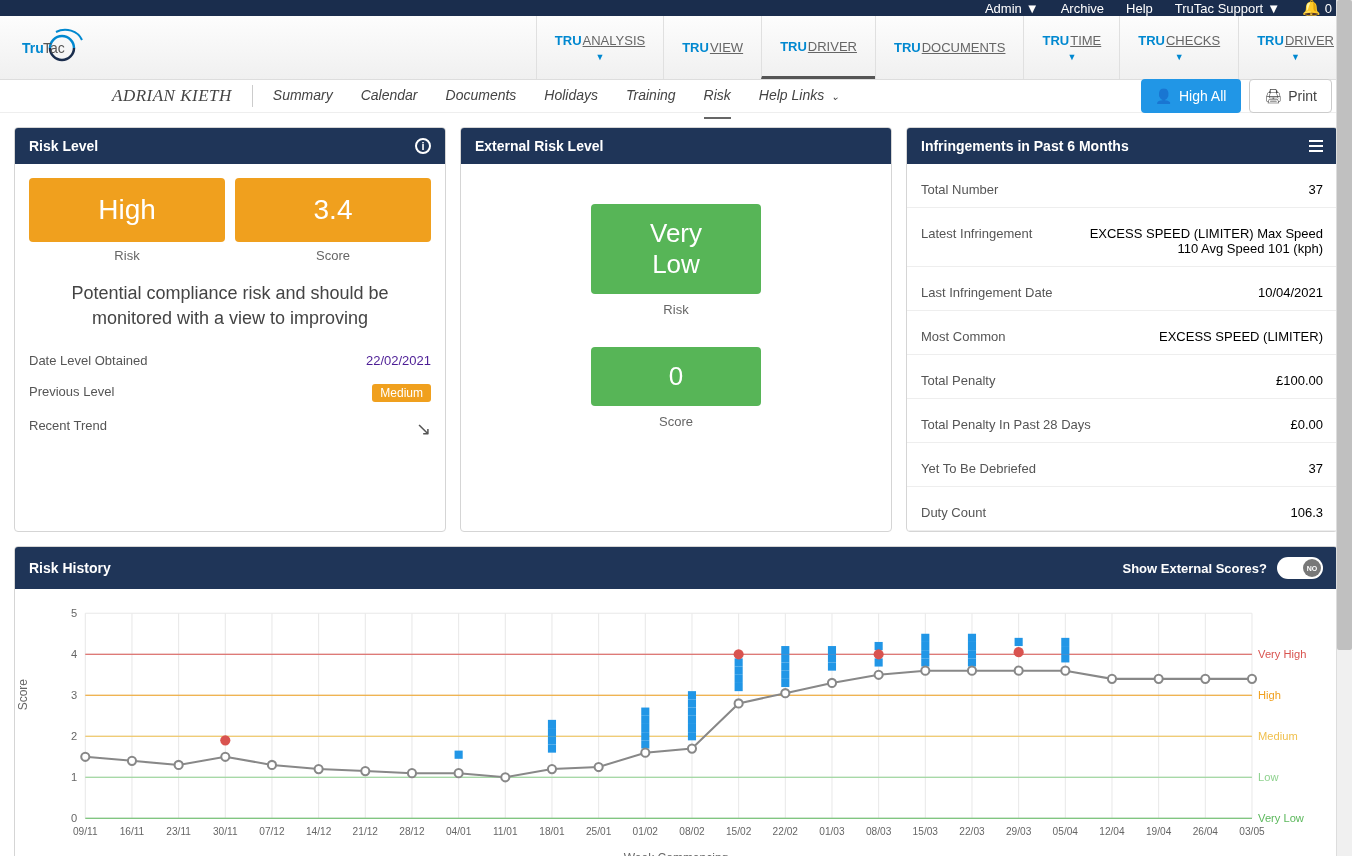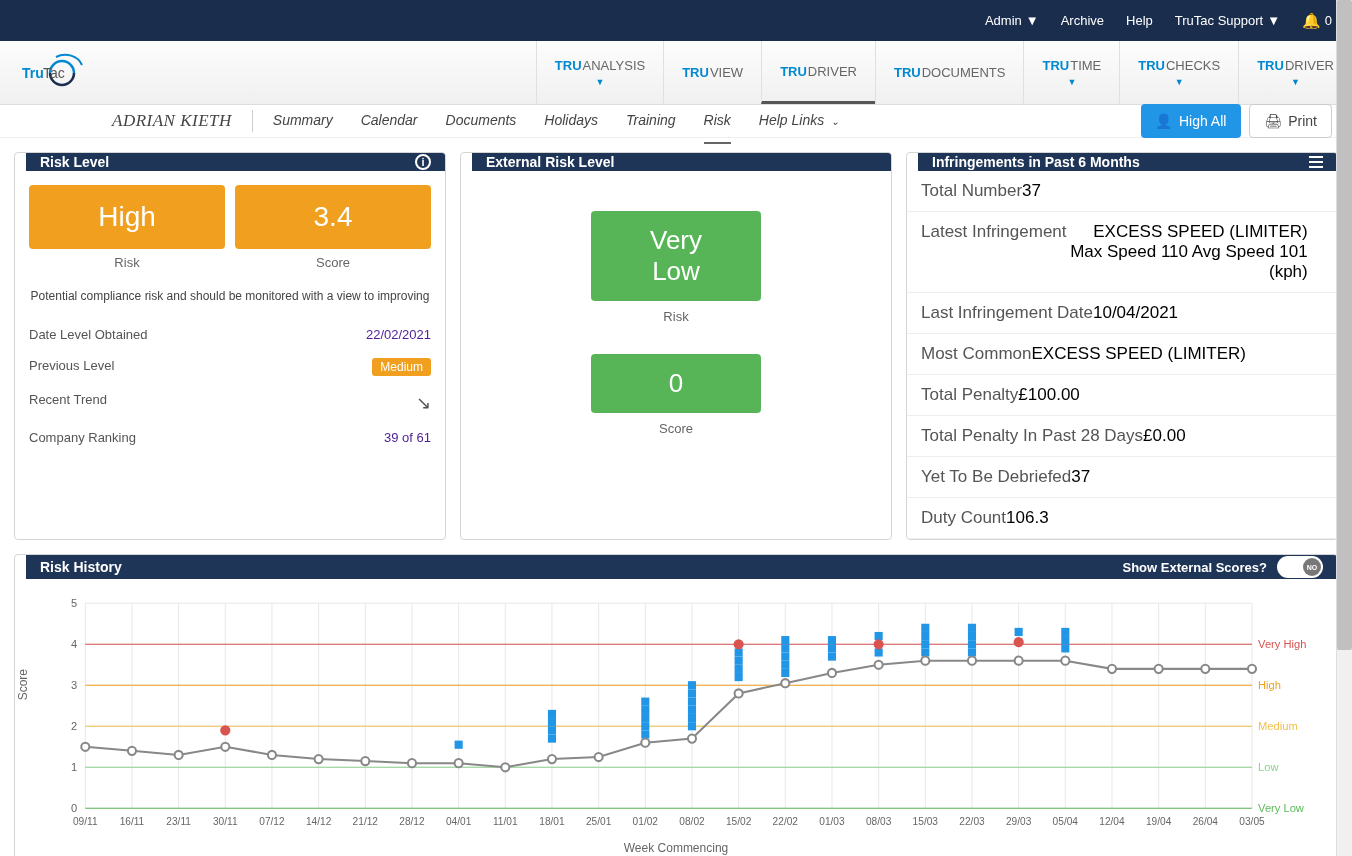--- a/index.html
+++ b/index.html
@@ -1,54 +1,54 @@
 <!DOCTYPE html>
 <html><head>
 <meta charset="utf-8">
 <style>
 * { margin:0; padding:0; box-sizing:border-box; }
 body { font-family:-apple-system,BlinkMacSystemFont,"Segoe UI",Arial,sans-serif; background:#fff; color:#333; overflow-x:hidden; }
-.topbar { background:#1a2d4d; color:#fff; height:41px; display:flex; align-items:center; justify-content:flex-end; padding:0 20px; font-size:13px; gap:22px; }
+.topbar { background:#1a2d4d; color:#fff; height:16px; display:flex; align-items:center; justify-content:flex-end; padding:0 20px; font-size:13px; gap:22px; }
 .topbar-item { cursor:pointer; display:flex; align-items:center; gap:4px; }
 .navbar { background:linear-gradient(#fdfdfd,#f0f0f0); height:64px; display:flex; align-items:center; border-bottom:1px solid #ddd; padding-left:36px; }
 .logo { display:flex; align-items:center; font-size:18px; font-weight:500; color:#5a5a5a; margin-right:auto; }
 .logo-svg { width:54px; height:44px; }
 .nav-tabs { display:flex; height:100%; }
 .nav-tab { padding:0 18px; display:flex; flex-direction:column; align-items:center; justify-content:center; border-left:1px solid #e0e0e0; font-size:13px; cursor:pointer; position:relative; }
 .nav-tab-label { display:flex; gap:1px; }
 .nav-tab .tru { color:#0088d0; font-weight:600; }
-.nav-tab .sfx { color:#666; font-weight:500; }
+.nav-tab .sfx { color:#666; font-weight:500;text-decoration:underline; }
 .nav-tab .chev { font-size:9px; color:#0088d0; margin-top:4px; }
 .nav-tab.active { border-bottom:3px solid #555; }
 .subnav { height:32px; display:flex; align-items:center; padding:16px 20px; border-bottom:1px solid #eee; }
 .driver-name { font-family:Georgia,serif; font-size:17px; font-style:italic; color:#444; letter-spacing:0.5px; margin:0 20px 0 92px; }
 .vbar { width:1px; height:22px; background:#ccc; margin-right:20px; }
 .subnav-link { font-size:14px; color:#444; margin-right:28px; cursor:pointer; padding:14px 0;font-style:italic; }
 .subnav-link.active { border-bottom:2px solid #666; }
 .subnav-link .chev { font-size:10px; margin-left:3px; }
 .spacer { flex:1; }
 .btn { display:inline-flex; align-items:center; gap:6px; padding:8px 14px; border-radius:4px; font-size:14px; cursor:pointer; border:1px solid transparent; }
 .btn-primary { background:#2196e6; color:#fff; }
 .btn-outline { background:#fff; border-color:#ccc; color:#444; }
 .content { padding:14px; display:flex; flex-direction:column; gap:14px; }
 .row { display:flex; gap:14px; }
 .card { background:#fff; border:1px solid #d5d5d5; border-radius:4px; flex:1; overflow:hidden; }
-.card-header { background:#1f3558; color:#fff; padding:1px 14px; font-size:14px; font-weight:600; display:flex; align-items:center; justify-content:space-between;margin-left:11px; }
+.card-header { background:#1f3558; color:#fff; padding:10px 14px; font-size:14px; font-weight:600; display:flex; align-items:center; justify-content:space-between; }
 .card-body { padding:14px; }
 .big-tiles { display:flex; gap:10px; }
 .tile { flex:1; background:#f0a01e; color:#fff; border-radius:4px; text-align:center; padding:16px 0; font-size:28px; }
 .tile-lbl { text-align:center; color:#666; font-size:13px; margin-top:6px; }
 .big-tiles-col { flex:1; }
-.desc { text-align:center; color:#444; font-size:12px; margin:18px 0 14px; line-height:1.4; }
+.desc { text-align:center; color:#444; font-size:18px; margin:18px 0 14px; line-height:1.4; }
 .kv { display:flex; justify-content:space-between; padding:8px 0; font-size:13px; color:#555; }
 .kv .v { color:#4c1d95; font-weight:500; }
 .badge { background:#f0a01e; color:#fff; padding:2px 8px; border-radius:3px; font-size:12px; }
 .green-tile { background:#57b557; color:#fff; border-radius:4px; text-align:center; padding:14px 40px; font-size:26px; margin:0 auto; width:170px; }
 .green-lbl { text-align:center; color:#666; font-size:13px; margin:8px 0 30px; }
-.inf-row { display:flex; justify-content:flex-start; padding:10px 14px; border-bottom:1px solid #eee; font-size:17px; }
+.inf-row { display:flex; justify-content:space-between; padding:10px 14px; border-bottom:1px solid #eee; font-size:13px;margin-top:8px; }
 .inf-row .k { color:#555; }
 .inf-row .v { color:#000000; font-weight:500; text-align:right; max-width:60%; }
 .toggle-wrap { display:flex; align-items:center; gap:10px; font-size:13px; }
 .toggle { width:46px; height:22px; background:#fff; border-radius:11px; position:relative; cursor:pointer; }
 .toggle-knob { width:18px; height:18px; background:#787878; border-radius:50%; position:absolute; top:2px; right:2px; display:flex; align-items:center; justify-content:center; font-size:7px; color:#fff; font-weight:bold; }
 .chart-wrap { position:relative; height:260px; padding:14px 14px 0 50px; }
 .chart-ylabel { position:absolute; left:8px; top:50%; transform:rotate(-90deg) translateX(50%); font-size:12px; color:#666; transform-origin:left center; }
 .chart-svg { width:100%; height:100%; }
 .chart-xlabel { text-align:center; font-size:12px; color:#666; margin-top:2px; padding-bottom:10px; }
 .info-icon { width:16px; height:16px; border:2px solid #fff; border-radius:50%; display:inline-flex; align-items:center; justify-content:center; font-size:11px; font-weight:bold; }
@@ -187,24 +187,20 @@
               <span>Date Level Obtained</span>
               <span class="v">22/02/2021</span>
             </div>
             <div class="kv">
               <span>Previous Level</span>
               <span class="badge">Medium</span>
             </div>
             <div class="kv">
               <span>Recent Trend</span>
               <span style="font-size:18px;">↘</span>
-            </div>
-            <div class="kv">
-              <span>Company Ranking</span>
-              <span class="v">39 of 61</span>
             </div>
           </div>
       </div>
     </div>
 
     <div class="card" style="flex:1">
       <div class="card-header">
         <span>External Risk Level</span>
       </div>
       <div class="card-body" style="padding-top:40px;">

